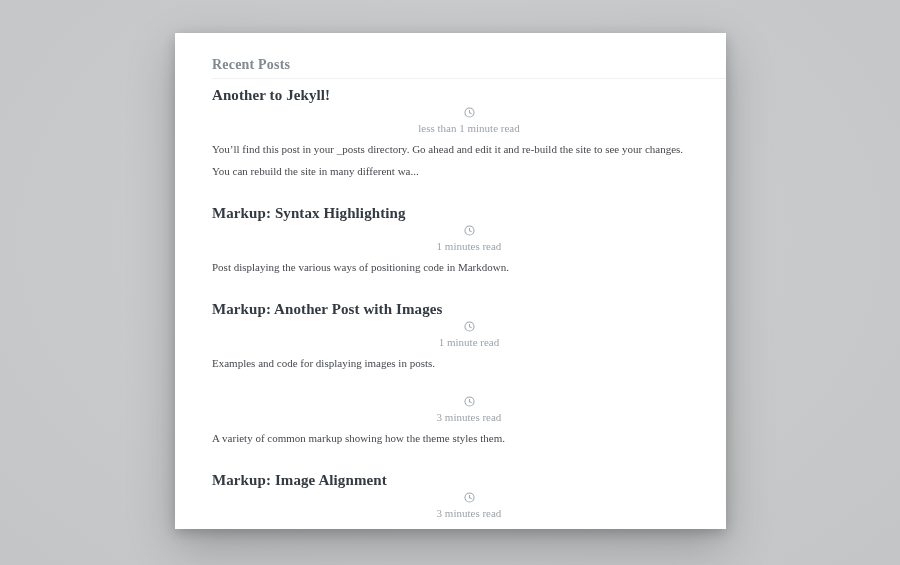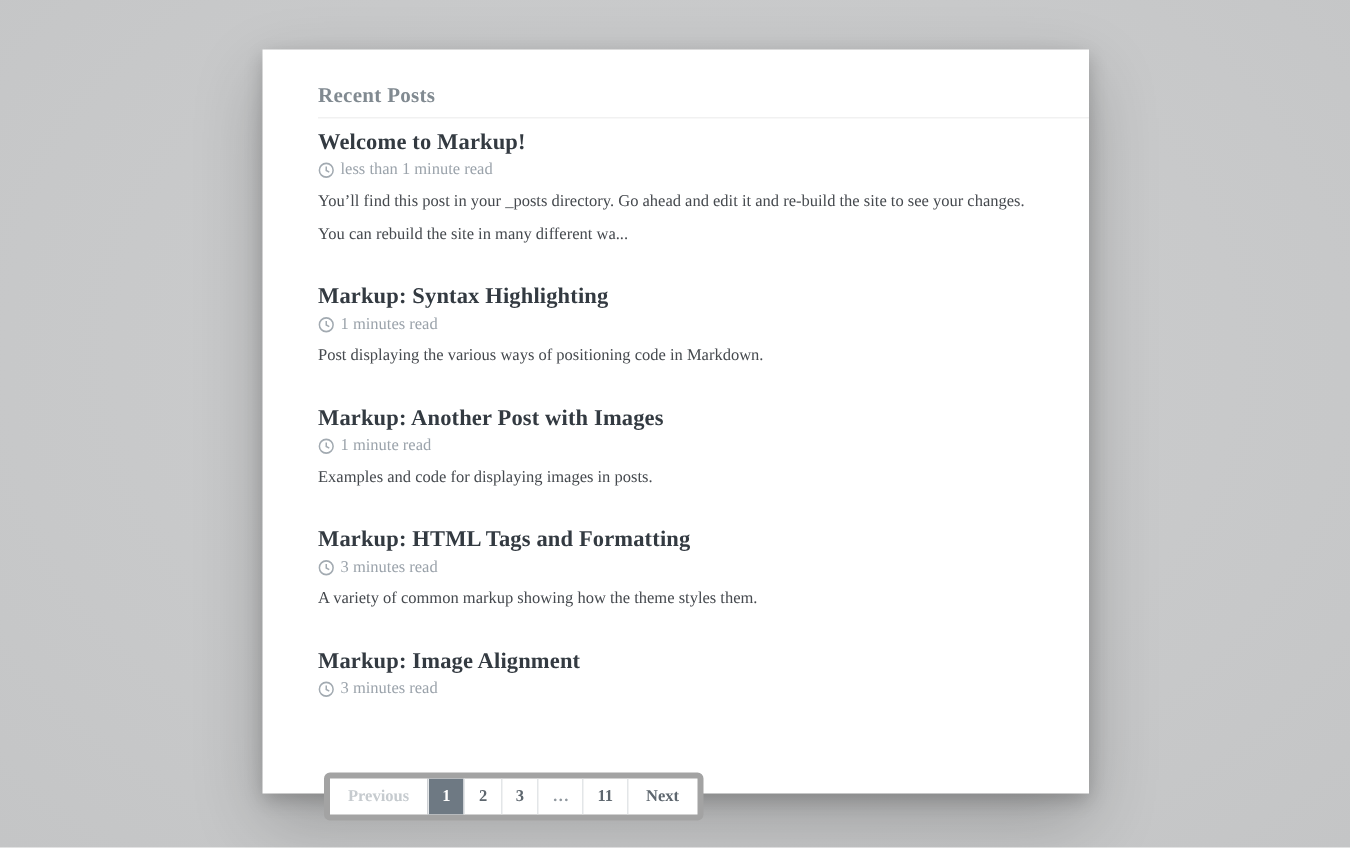--- a/index.html
+++ b/index.html
@@ -37,20 +37,21 @@
     margin-bottom: 3px;
     display: inline-block;
     text-decoration: none;
     cursor: pointer;
   }
   .post-meta {
     display: flex; align-items: center; gap: 4px;
     font-size: 11px; color: #9ba3ab;
     line-height: 12px;
     margin-bottom: 4px;
+    flex-direction: column;
   }
   .clock { width: 11px; height: 11px; display: inline-block; flex: 0 0 auto; }
   .post-excerpt {
     font-size: 11px; line-height: 22px;
     color: #45494e;
     max-width: 475px;
   }
 
   .pagination {
     display: inline-flex;
@@ -86,21 +87,21 @@
 
 <div class="card">
   <div class="content">
 
     <h1 class="page-heading">Recent Posts</h1>
     <hr class="heading-rule">
 
     <div>
 
       <article class="post">
-        <a class="post-title">Welcome to Markup!</a>
+        <a class="post-title">Another to Jekyll!</a>
         <div class="post-meta">
           <svg class="clock" viewBox="0 0 12 12" fill="none" stroke="#a2aab1" stroke-width="1.1">
               <circle cx="6" cy="6" r="5"></circle>
               <polyline points="6,3.2 6,6.2 8.2,7.4"></polyline>
             </svg>
           <span>less than 1 minute read</span>
         </div>
         <p class="post-excerpt">You’ll find this post in your _posts directory. Go ahead and edit it and re-build the site to see your changes. You can rebuild the site in many different wa...</p>
       </article>
 
@@ -122,21 +123,20 @@
           <svg class="clock" viewBox="0 0 12 12" fill="none" stroke="#a2aab1" stroke-width="1.1">
               <circle cx="6" cy="6" r="5"></circle>
               <polyline points="6,3.2 6,6.2 8.2,7.4"></polyline>
             </svg>
           <span>1 minute read</span>
         </div>
         <p class="post-excerpt">Examples and code for displaying images in posts.</p>
       </article>
 
       <article class="post">
-        <a class="post-title">Markup: HTML Tags and Formatting</a>
         <div class="post-meta">
           <svg class="clock" viewBox="0 0 12 12" fill="none" stroke="#a2aab1" stroke-width="1.1">
               <circle cx="6" cy="6" r="5"></circle>
               <polyline points="6,3.2 6,6.2 8.2,7.4"></polyline>
             </svg>
           <span>3 minutes read</span>
         </div>
         <p class="post-excerpt">A variety of common markup showing how the theme styles them.</p>
       </article>
 

